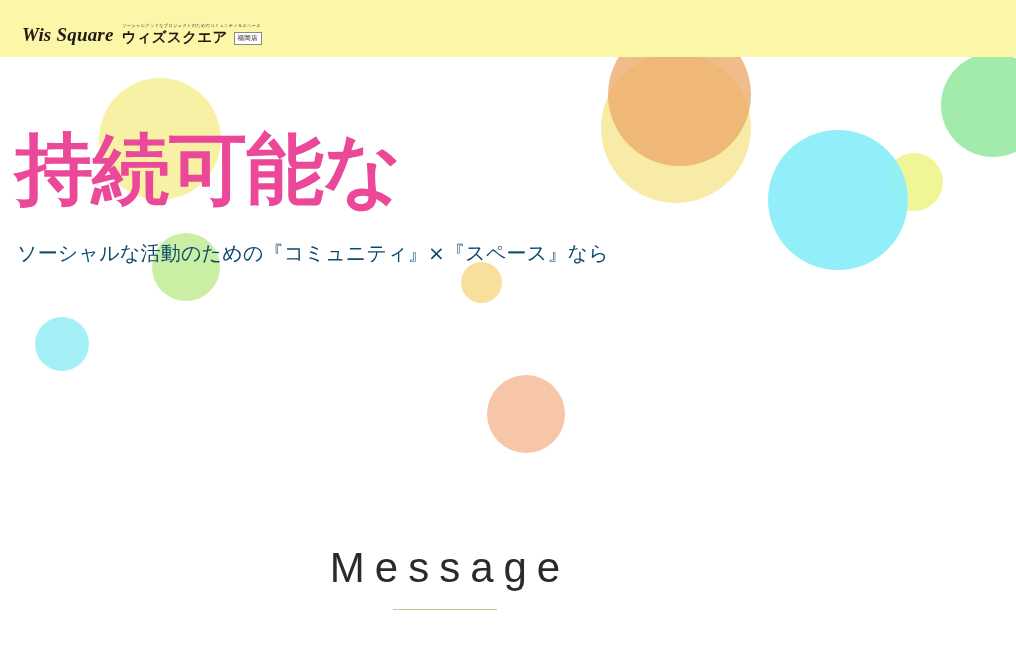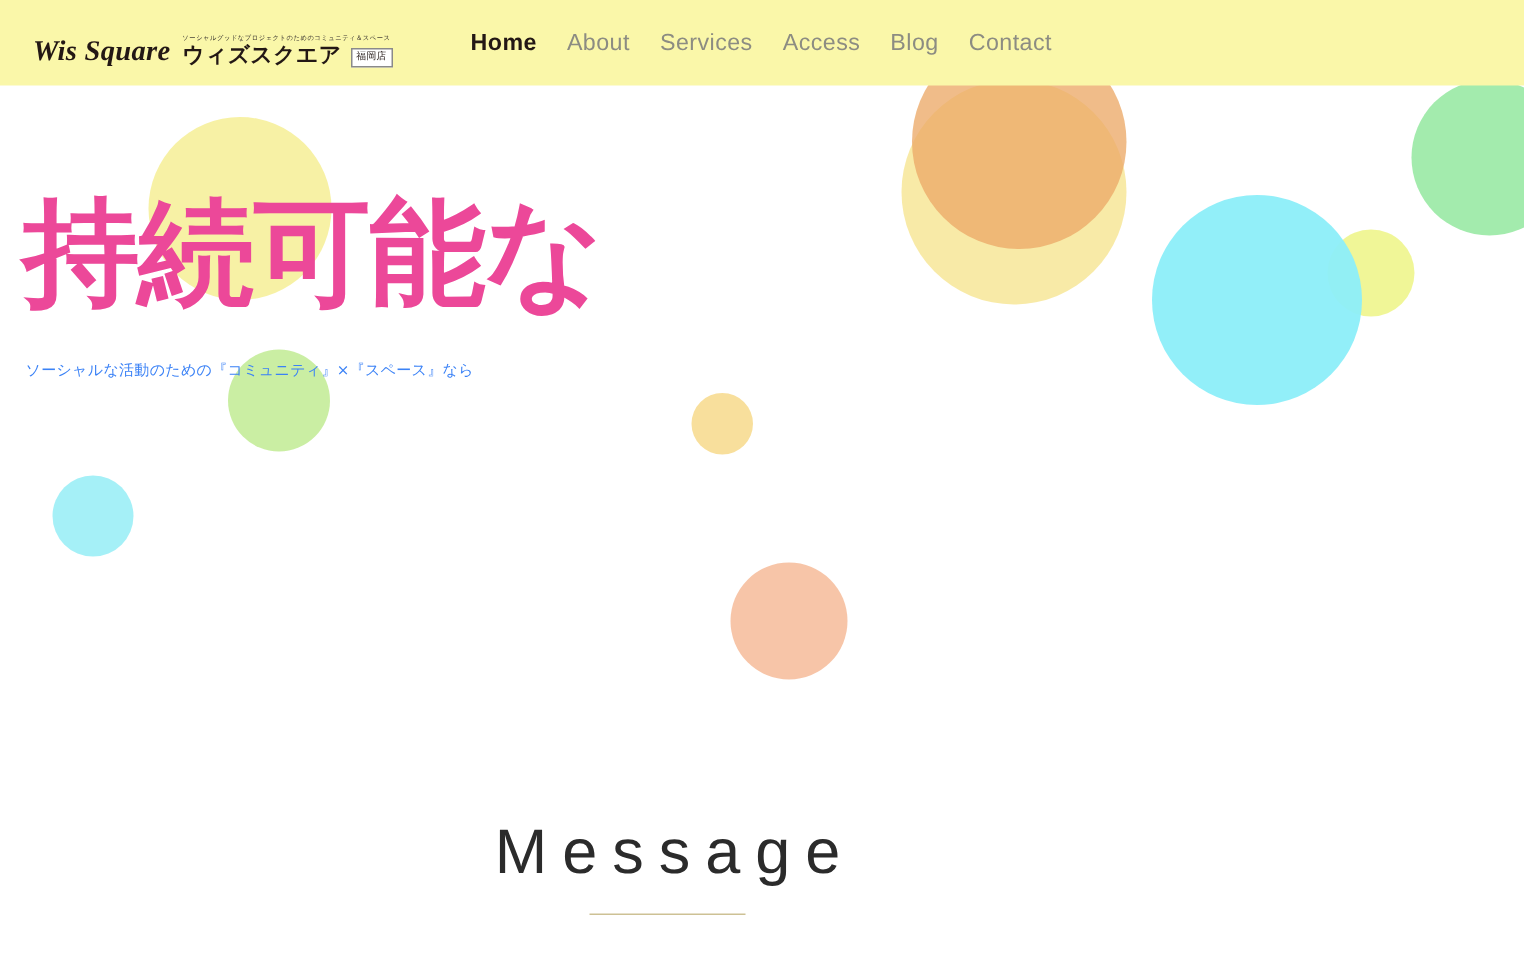--- a/index.html
+++ b/index.html
@@ -32,20 +32,21 @@
 
   
   #header {
     position:absolute;
     left:0; top:0;
     width:1016px; height:57px;
     background:#faf7a9;
     z-index:20;
     display:flex;
     align-items:center;
+    text-align:center;
   }
   #logo {
     display:flex;
     align-items:flex-end;
     margin-left:22px;
     height:40px;
     text-decoration:none;
   }
   #logo-mark {
     font-family:"Liberation Serif", serif;
@@ -148,22 +149,22 @@
     color:#141414;
     line-height:1;
     letter-spacing:-.5px;
     margin-left:4px;
     font-family:"DejaVu Sans", sans-serif;
   }
   #hero-lead {
     position:absolute;
     left:17px;
     top:183px;
-    font-size:10px;
-    color:#3b82f6;
+    font-size:20px;
+    color:#0c4a6e;
     letter-spacing:.2px;
     white-space:nowrap;
     font-family:"DejaVu Sans", sans-serif;
   }
 
   
   #message-section {
     position:absolute;
     left:0;
     top:545px;
@@ -212,28 +213,20 @@
       <span id="logo-mark">Wis Square</span>
       <span id="logo-jp-wrap">
         <span id="logo-tagline">ソーシャルグッドなプロジェクトのためのコミュニティ＆スペース</span>
         <span id="logo-jp-row">
           <span id="logo-jp">ウィズスクエア</span>
           <span id="logo-badge">福岡店</span>
         </span>
       </span>
     </a>
 
-    <nav id="nav">
-        <a class="nav-item active" href="#">Home</a>
-        <a class="nav-item" href="#">About</a>
-        <a class="nav-item" href="#">Services</a>
-        <a class="nav-item" href="#">Access</a>
-        <a class="nav-item" href="#">Blog</a>
-        <a class="nav-item" href="#">Contact</a>
-      </nav>
   </div>
 
   <div id="hero">
     <h1 id="hero-title">
       <span id="hero-title-main">持続可能な</span>
     </h1>
     <p id="hero-lead">ソーシャルな活動のための『コミュニティ』×『スペース』なら</p>
   </div>
 
   <div id="message-section">

